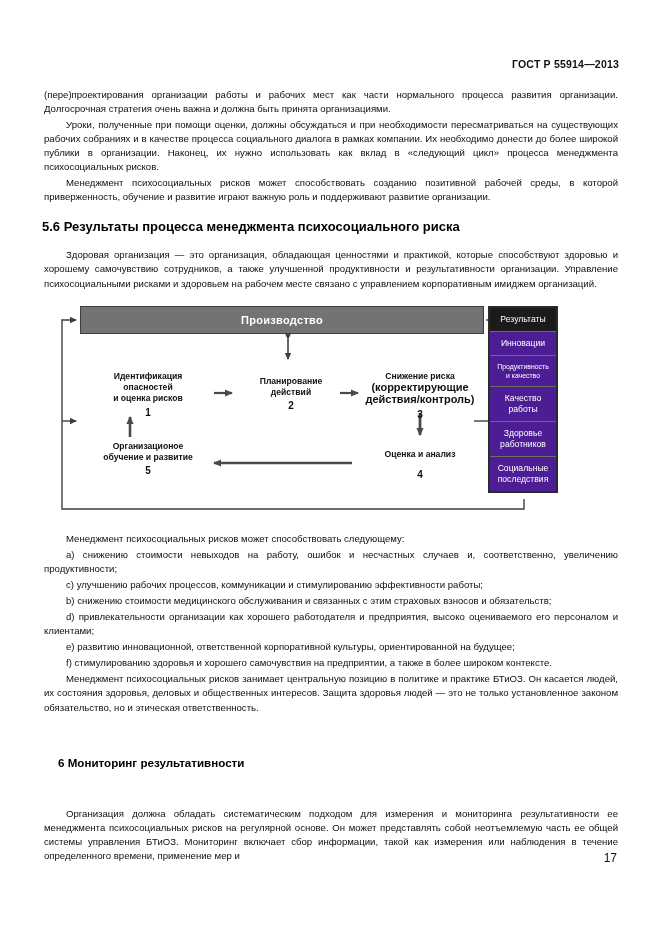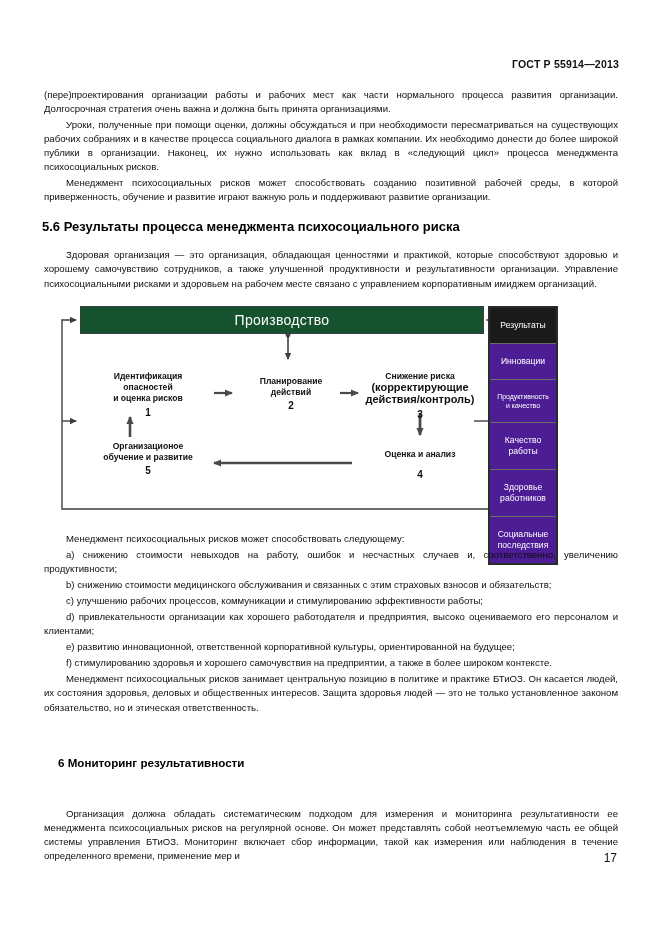--- a/index.html
+++ b/index.html
@@ -77,29 +77,29 @@
     height: 212px;
   }
   .fig-svg { position: absolute; left:0; top:0; }
 
   .prod-bar {
     position: absolute;
     left: 24px;
     top: 3px;
     width: 404px;
     height: 28px;
-    background: #14532d;
+    background: #737373;
     border: 1px solid #3c3d3f;
     box-sizing: border-box;
     display: flex;
     align-items: center;
     justify-content: center;
     color: #ffffff;
-    font-size: 14px;
-    font-weight: normal;
+    font-size: 11px;
+    font-weight: bold;
     letter-spacing: 0.3px;
   }
 
   
   .node {
     position: absolute;
     text-align: center;
     font-size: 8.6px;
     font-weight: bold;
     line-height: 11.2px;
@@ -132,21 +132,21 @@
     width: 70px;
     border: 2px solid #2b2b2b;
     box-sizing: border-box;
     background: #2b2b2b;
   }
   .res-item {
     color: #ffffff;
     text-align: center;
     font-size: 8.6px;
     line-height: 11px;
-    padding: 12px 2px;
+    padding: 6px 2px;
     border-bottom: 1px solid #6b6b6b;
     box-sizing: border-box;
   }
   .res-item:last-child { border-bottom: none; }
   .res-dark  { background: #1b1b1b; }
   .res-mid   { background: #4c1d95; }
   .res-small { font-size: 6.9px; line-height: 9.2px; }
 
   
   .page-num {
@@ -261,22 +261,22 @@
       <div class="res-item res-mid">
         <span>Социальные</span><br>
         <span>последствия</span>
       </div>
     </div>
   </div>
 
   <div class="content" style="top:530px;">
     <p class="para indent">Менеджмент психосоциальных рисков может способствовать следующему:</p>
     <p class="para indent">a) снижению стоимости невыходов на работу, ошибок и несчастных случаев и, соответственно, увеличению продуктивности;</p>
+    <p class="para indent">c) улучшению рабочих процессов, коммуникации и стимулированию эффективности работы;</p>
     <p class="para indent">b) снижению стоимости медицинского обслуживания и связанных с этим страховых взносов и обязательств;</p>
-    <p class="para indent">c) улучшению рабочих процессов, коммуникации и стимулированию эффективности работы;</p>
     <p class="para indent">d) привлекательности организации как хорошего работодателя и предприятия, высоко оцениваемого его персоналом и клиентами;</p>
     <p class="para indent">e) развитию инновационной, ответственной корпоративной культуры, ориентированной на будущее;</p>
     <p class="para indent">f) стимулированию здоровья и хорошего самочувствия на предприятии, а также в более широком контексте.</p>
     <p class="para indent">Менеджмент психосоциальных рисков занимает центральную позицию в политике и практике БТиОЗ. Он касается людей, их состояния здоровья, деловых и общественных интересов. Защита здоровья людей — это не только установленное законом обязательство, но и этическая ответственность.</p>
 
     <div class="sp-22"></div>
     <h2 class="section-big">6 Мониторинг результативности</h2>
     <div class="sp-18"></div>
 
     <p class="para indent">Организация должна обладать систематическим подходом для измерения и мониторинга результативности ее менеджмента психосоциальных рисков на регулярной основе. Он может представлять собой неотъемлемую часть ее общей системы управления БТиОЗ. Мониторинг включает сбор информации, такой как измерения или наблюдения в течение определенного времени, применение мер и</p>

